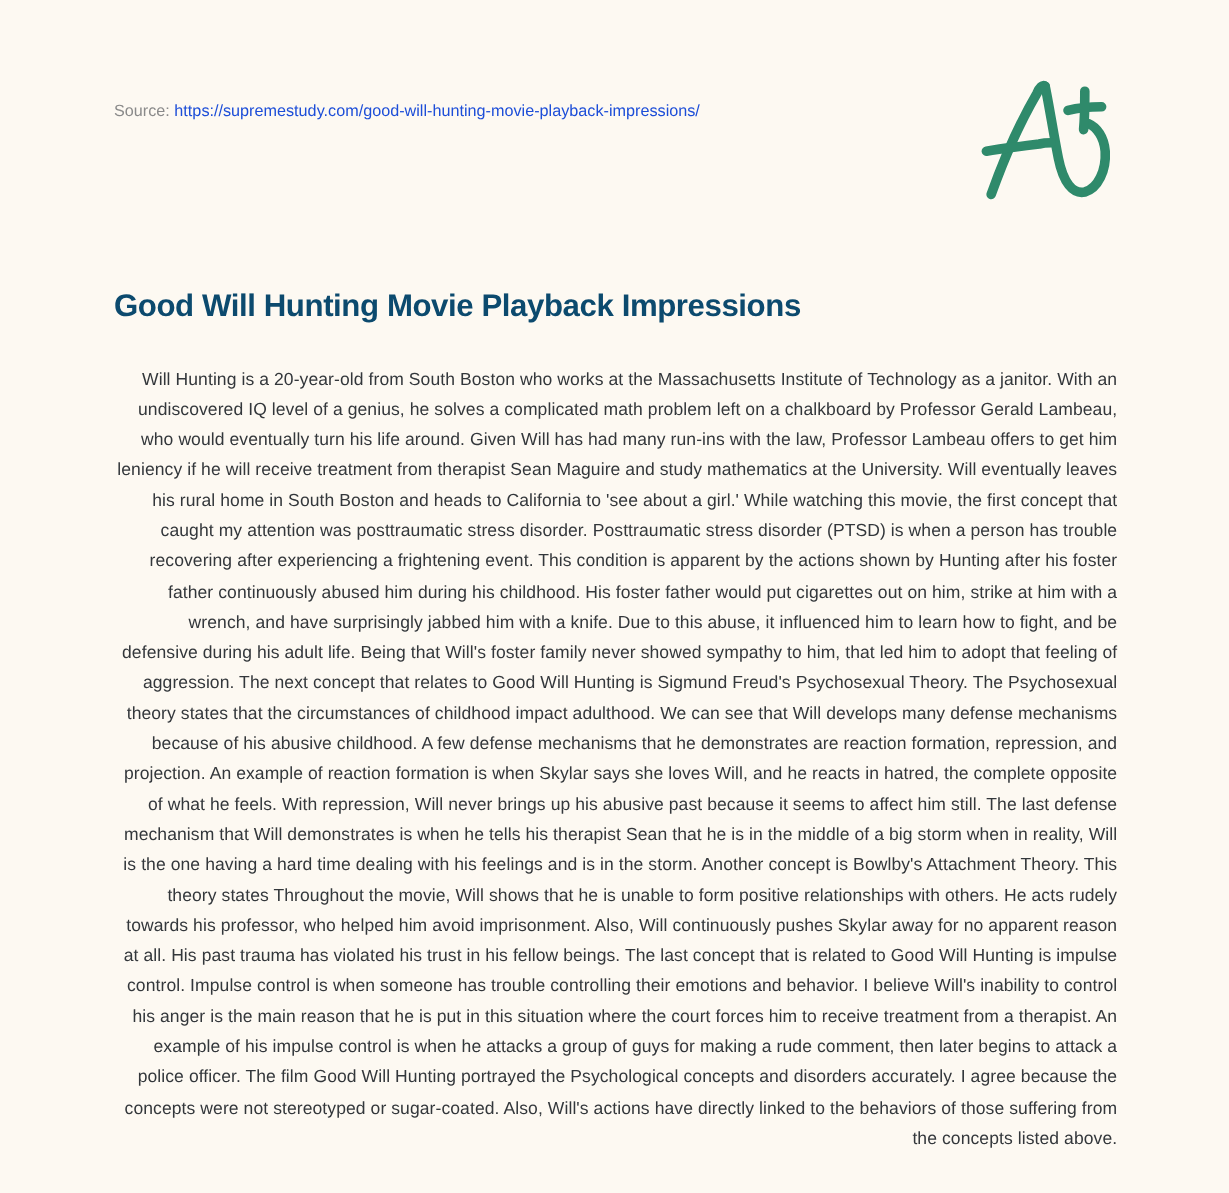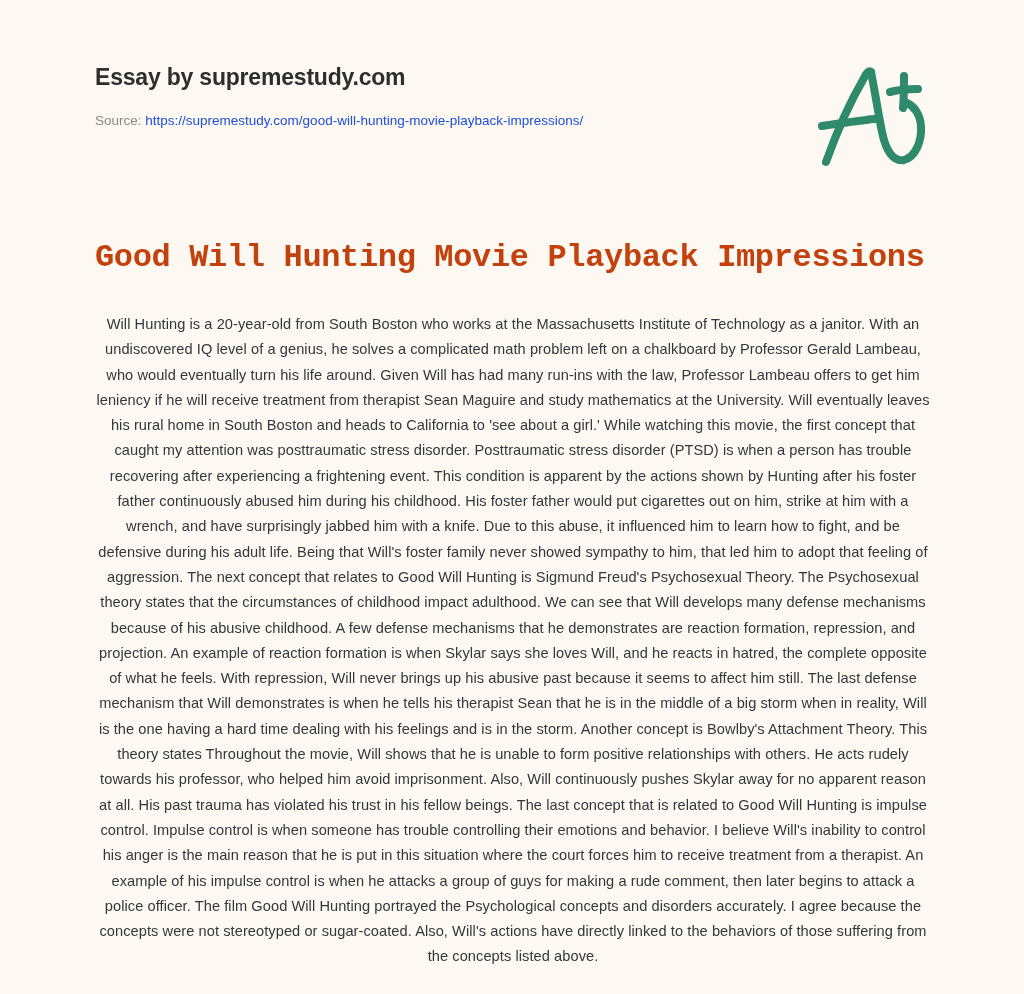--- a/index.html
+++ b/index.html
@@ -83,46 +83,44 @@
   
   .article {
     position: absolute;
     left: 95px;
     top: 238px;
     width: 836px;
   }
 
   .article-title {
     margin: 0;
-    font-size: 32px;
+    font-size: 26px;
     font-weight: bold;
-    color: #c2410c;
+    color: #0c4a6e;
     letter-spacing: -0.35px;
     line-height: 1.25;
-    font-family: Liberation Mono, monospace;
   }
 
   .article-body {
     margin: 34px 0 0 0;
     font-size: 14.6px;
     line-height: 25.3px;
     color: #33373b;
-    text-align: center;
+    text-align: right;
     letter-spacing: 0.005em;
   }
 </style>
 </head>
 <body>
 
 <div class="page">
 
   <div class="header">
 
     <div class="header-text-block">
-      <div class="brand-line">Essay by supremestudy.com</div>
 
       <div class="source-line">
         <span class="source-label">Source:</span>
         <a class="source-url" href="#">https://supremestudy.com/good-will-hunting-movie-playback-impressions/</a>
       </div>
     </div>
 
     <div class="logo">
       <svg viewBox="0 0 128 116" xmlns="http://www.w3.org/2000/svg">
         <g fill="none" stroke="#2f8a6b" stroke-width="8" stroke-linecap="round" stroke-linejoin="round">

